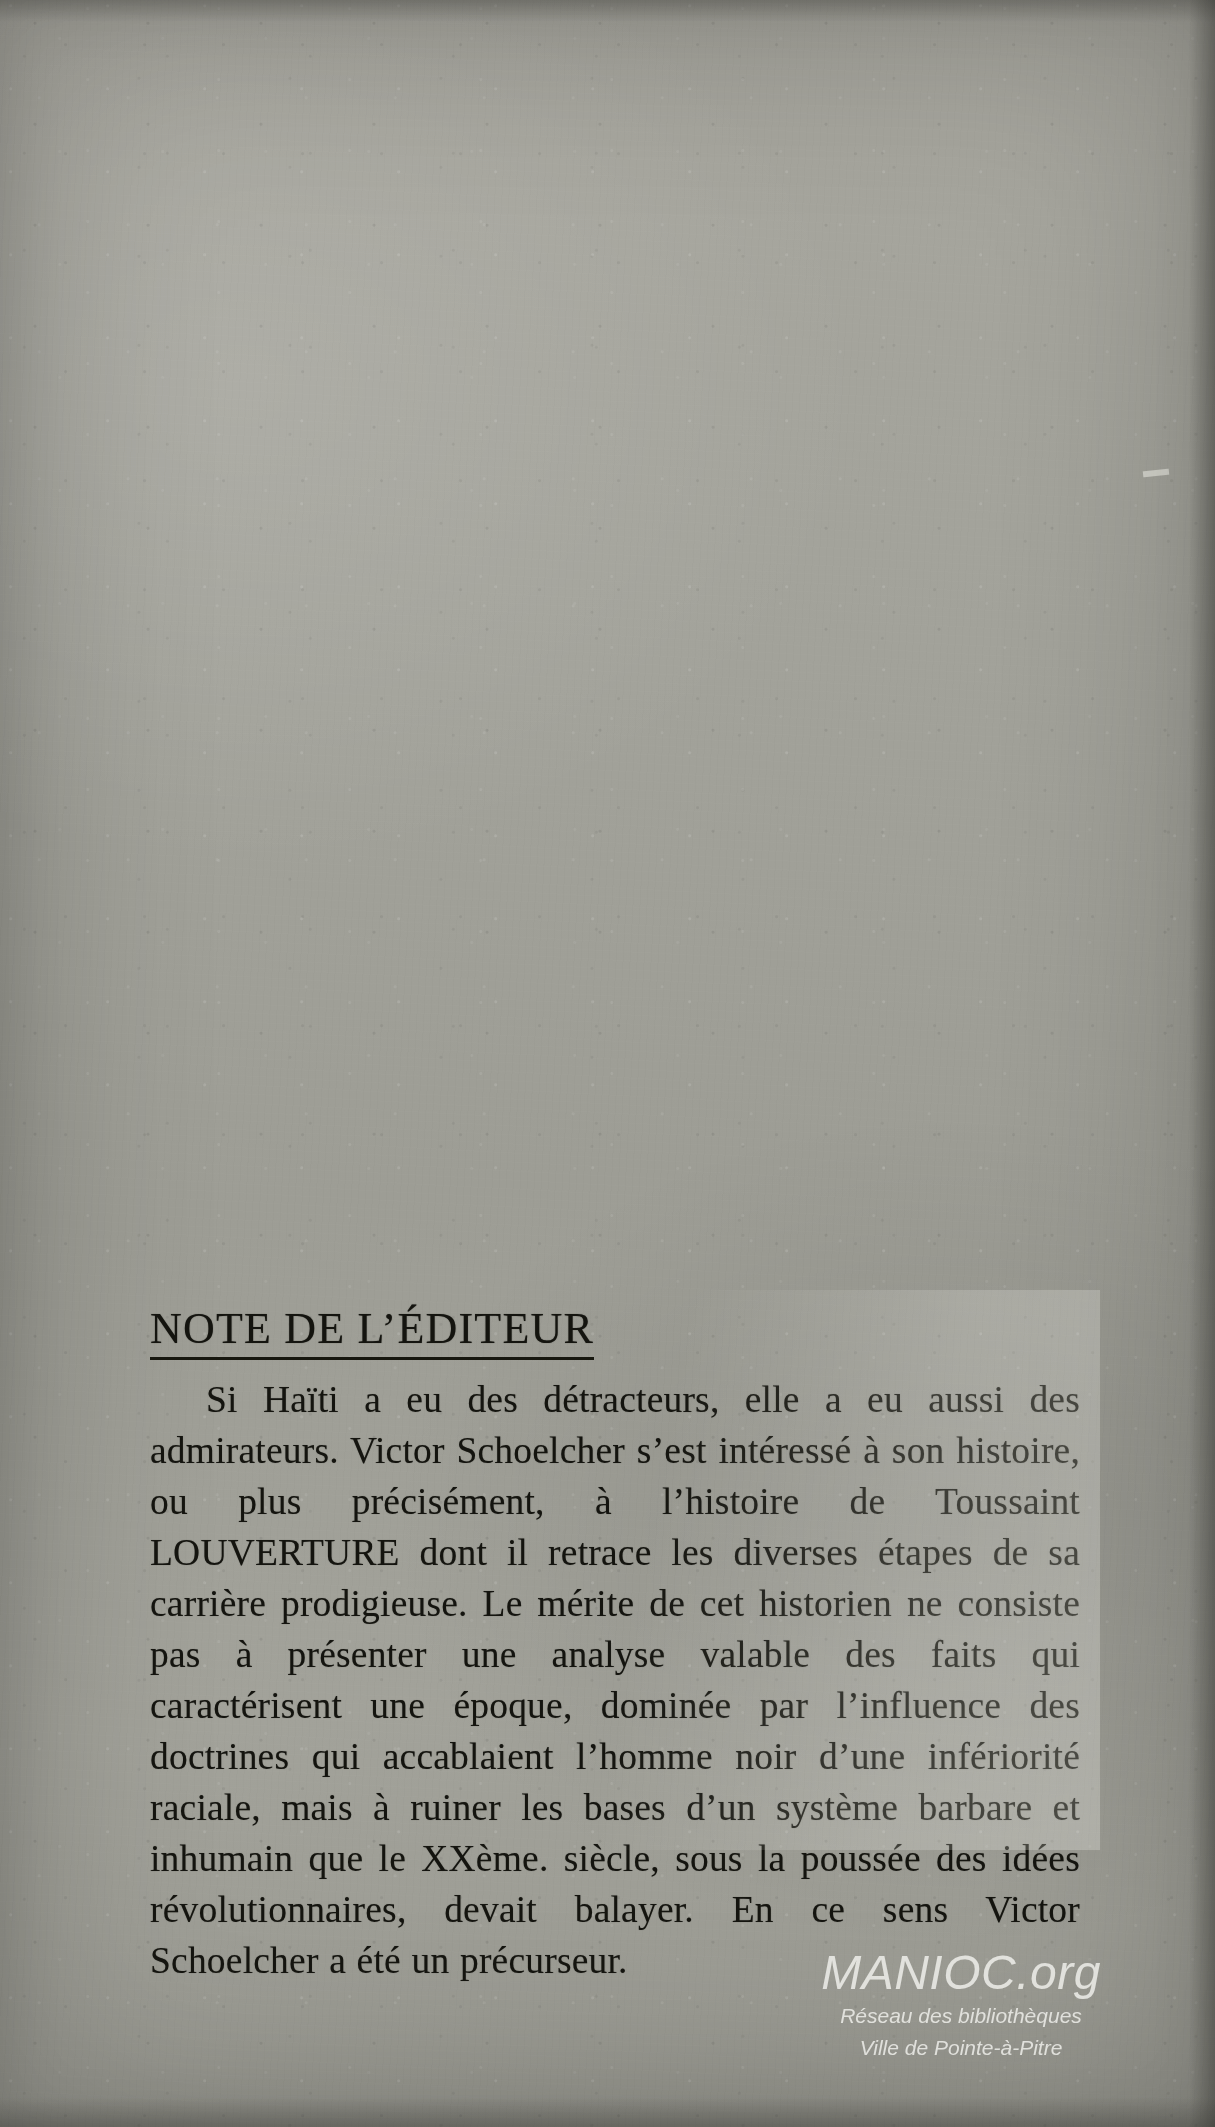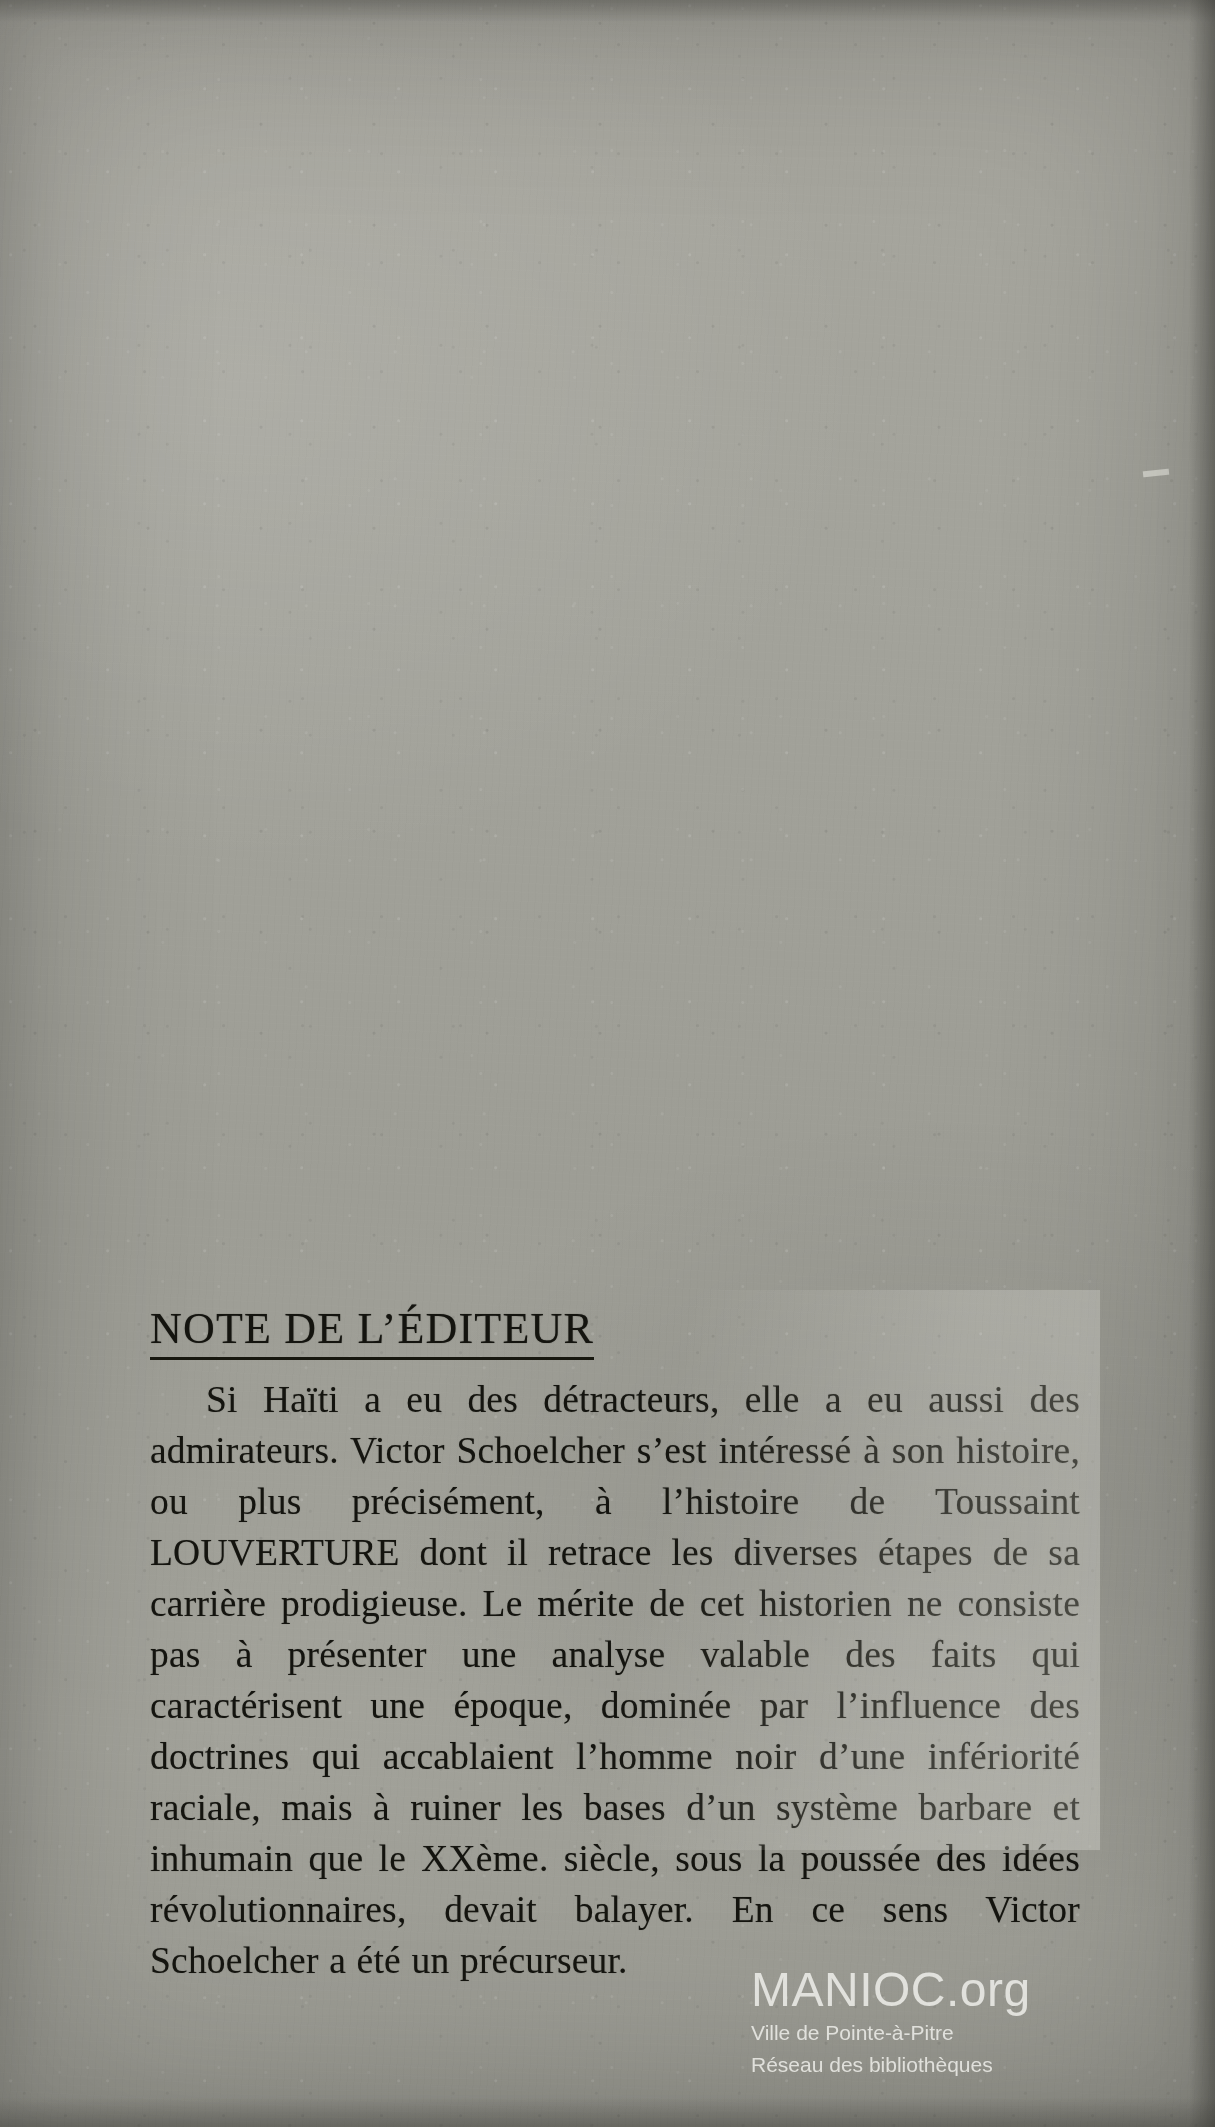--- a/index.html
+++ b/index.html
@@ -120,26 +120,27 @@
     height: 560px;
     pointer-events: none;
     background:
       linear-gradient(100deg, rgba(160,160,152,.0) 52%, rgba(160,160,152,.28) 78%, rgba(160,160,152,.38) 100%);
     mix-blend-mode: screen;
   }
 
   .watermark {
     position: absolute;
     right: 44px;
-    bottom: 48px;
+    bottom: 65px;
     width: 420px;
-    text-align: left;
+    text-align: center;
     color: #f2f2ee;
     opacity: .82;
     pointer-events: none;
+    font-style: italic;
   }
   .wm-main {
     font-family: "Liberation Sans", sans-serif;
     font-size: 48px;
     letter-spacing: .5px;
     line-height: 50px;
     white-space: nowrap;
   }
   .wm-sub {
     font-family: "Liberation Sans", sans-serif;
@@ -163,17 +164,17 @@
 
   <div class="text-block">
     <h1 class="note-title">NOTE DE L’ÉDITEUR</h1>
     <p class="note-body">Si Haïti a eu des détracteurs, elle a eu aussi des admirateurs. Victor Schoelcher s’est intéressé à son histoire, ou plus précisément, à l’histoire de Toussaint LOUVERTURE dont il retrace les diverses étapes de sa carrière prodigieuse. Le mérite de cet historien ne consiste pas à présenter une analyse valable des faits qui caractérisent une époque, dominée par l’influence des doctrines qui accablaient l’homme noir d’une infériorité raciale, mais à ruiner les bases d’un système barbare et inhumain que le XXème. siècle, sous la poussée des idées révolutionnaires, devait balayer. En ce sens Victor Schoelcher a été un précurseur.</p>
   </div>
 
   <div class="ink-fade"></div>
 
   <div class="watermark">
     <div class="wm-main">MANIOC.org</div>
+    <div class="wm-sub">Réseau des bibliothèques</div>
     <div class="wm-sub italic">Ville de Pointe-à-Pitre</div>
-    <div class="wm-sub">Réseau des bibliothèques</div>
   </div>
 
 </div>
 
 </body></html>

